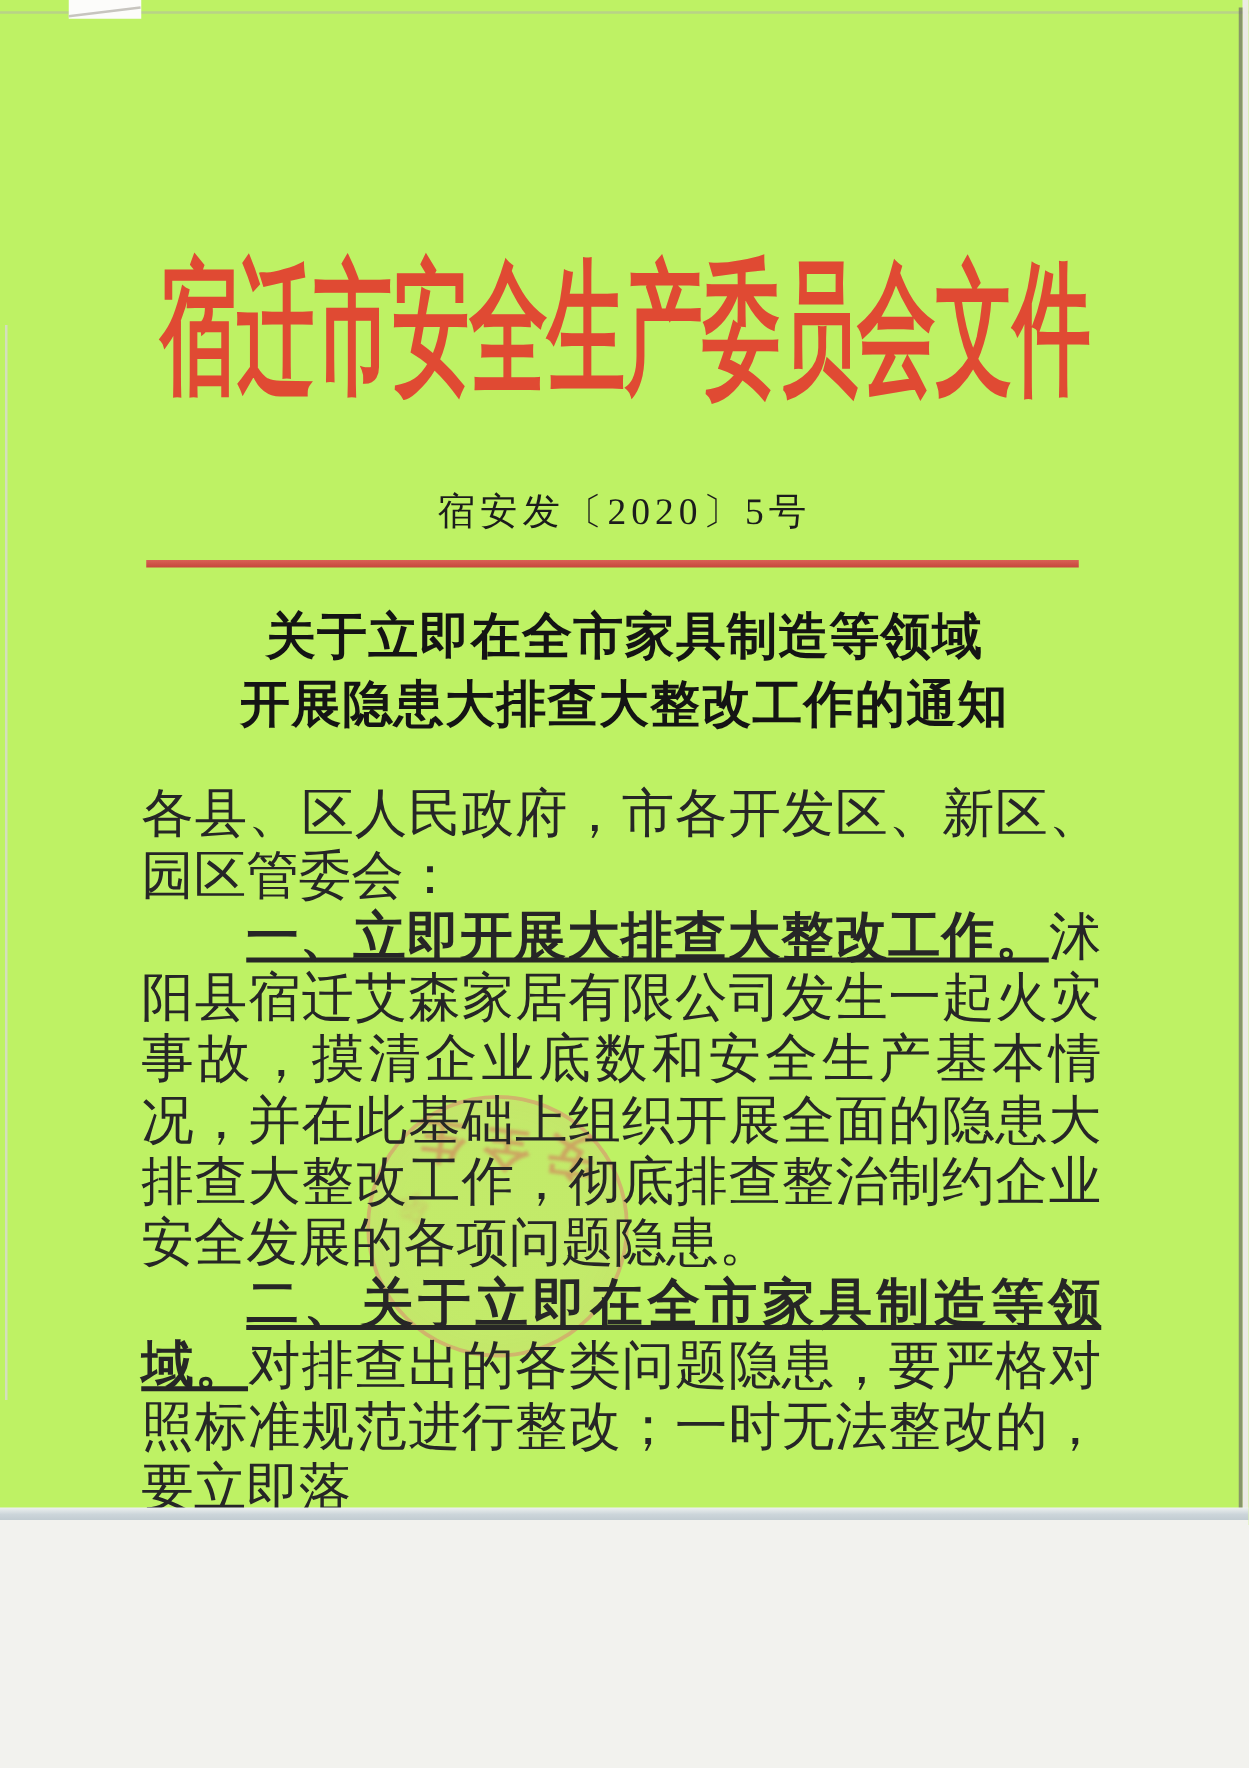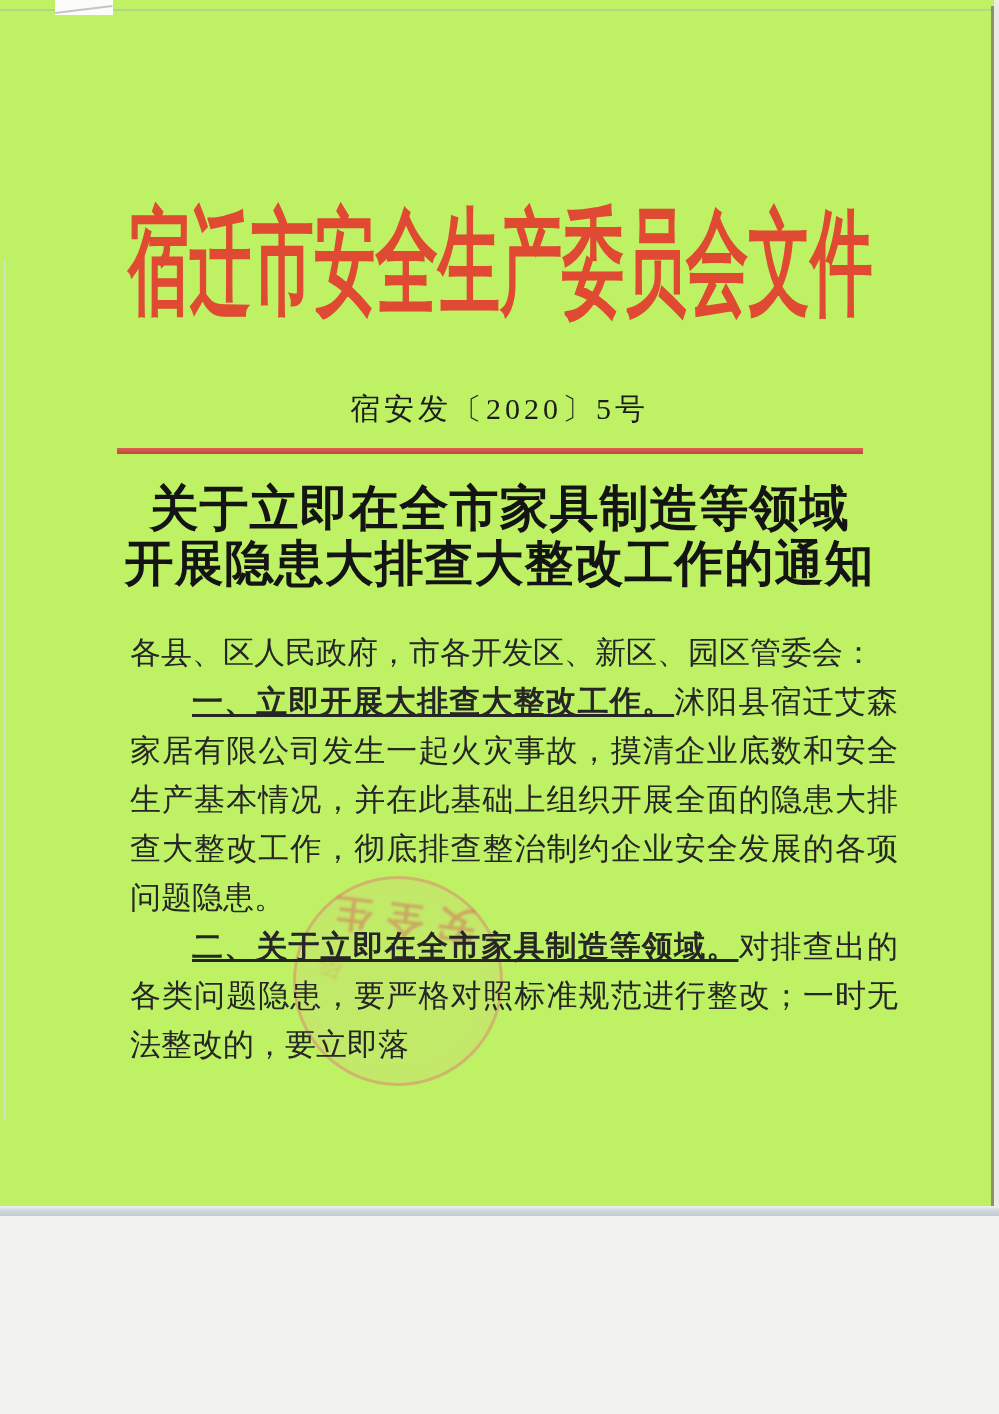--- a/index.html
+++ b/index.html
@@ -34,27 +34,27 @@
   
   .red-rule {
     position:absolute; top:448px; left:117px; width:746px; height:6px;
     background:linear-gradient(#d96055,#c6463c); z-index:2;
   }
 
   
   .doc-title {
     position:absolute; top:481px; left:0; width:100%;
     text-align:center; font-weight:bold; color:#141414;
-    font-size:49px; line-height:55px; letter-spacing:1px; z-index:2;
+    font-size:40px; line-height:55px; letter-spacing:1px; z-index:2;
   }
 
   
   .body-text {
-    position:absolute; top:628px; left:130px; width:768px;
-    font-size:31px; line-height:49px; color:#262626;
+    position:absolute; top:628px; left:113px; width:768px;
+    font-size:42px; line-height:49px; color:#262626;
     text-align:justify; z-index:2;
   }
   .body-text p { margin:0; }
   .para { text-indent:2em; }
   .lead { font-weight:bold;text-decoration:underline; }
 
   
   .seal {
     position:absolute; left:293px; top:876px; width:204px; height:204px;
     border:3px solid rgba(222,120,108,0.45); border-radius:50%;

